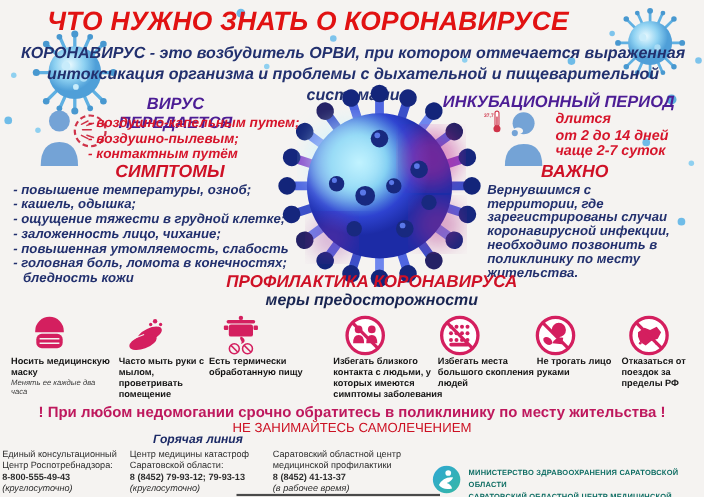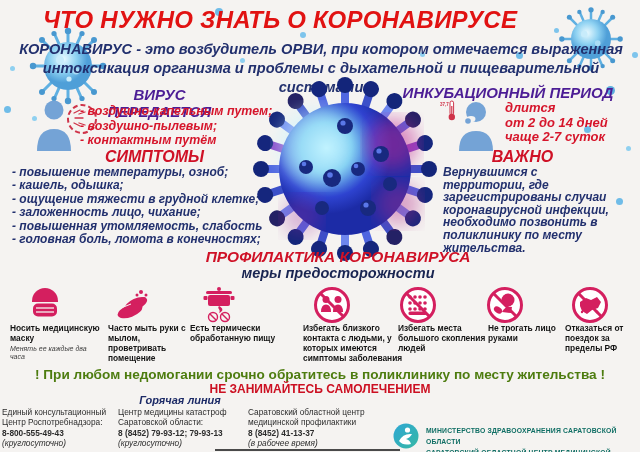--- a/index.html
+++ b/index.html
@@ -13,22 +13,22 @@
   .subtitle{font-size:14.6px;line-height:19px;color:#22306e}
   .sec-head{font-size:15px;font-weight:800;font-style:italic;color:#4c1d95}
   .sec-head-red{font-size:16px;font-weight:800;font-style:italic;color:#cf1126}
   .list12{font-size:12px;line-height:13.4px}
   .redlist{font-size:12.4px;line-height:14.5px;color:#d6152b}
   .imp-text{font-size:12px;line-height:12.6px;color:#22306e}
   .prev-title{font-size:15.5px;font-weight:800;font-style:italic;color:#cf1126}
   .prev-sub{font-size:14.5px;font-weight:800;font-style:italic;color:#182451}
   .measure-label{font-size:8.4px;line-height:10px;font-weight:700;color:#141414}
   .measure-note{font-size:7px;line-height:8.2px;font-style:italic;color:#3d3d3d;margin-top:2px}
-  .warn1{font-size:13.6px;font-weight:800;color:#4d7c0f}
-  .warn2{font-size:12px;font-weight:700;color:#cc1022}
+  .warn1{font-size:13.6px;font-weight:800;color:#be185d}
+  .warn2{font-size:12px;font-weight:400;color:#cc1022}
   .hot-title{font-size:11px;font-weight:800;font-style:italic;color:#1c2a66}
   .contact{font-size:8.3px;line-height:10.4px;color:#2d2d2d;text-align:left}
   .contact .phone{font-weight:bold;white-space:nowrap}
   .contact .note{font-style:italic}
   .ministry{font-size:6.8px;line-height:11px;font-weight:800;color:#0f6e64;letter-spacing:.2px}
   .dot{position:absolute;border-radius:50%}
   .hr-line{position:absolute;height:2px;background:#4a4a4a}
 </style>
 </head>
 <body>
@@ -296,20 +296,21 @@
   </div>
 
   <div class="abs ctr sec-head-red" style="left:92px;width:125px;top:148px">СИМПТОМЫ</div>
   <div class="abs bi navy list12" style="left:12px;top:166px">
     <div>- повышение температуры, озноб;</div>
     <div>- кашель, одышка;</div>
     <div>- ощущение тяжести в грудной клетке;</div>
     <div>- заложенность лицо, чихание;</div>
     <div>- повышенная утомляемость, слабость</div>
     <div>- головная боль, ломота в конечностях;</div>
+    <div style="padding-left:9px">бледность кожи</div>
   </div>
 
   <div class="abs ctr sec-head-red" style="left:460px;width:125px;top:148px">ВАЖНО</div>
   <div class="abs bi imp-text" style="left:443px;width:170px;top:166px">Вернувшимся с территории, где зарегистрированы случаи коронавирусной инфекции, необходимо позвонить в поликлинику по месту жительства.</div>
 
   <div class="abs ctr prev-title" style="left:183px;width:310px;top:248px">ПРОФИЛАКТИКА КОРОНАВИРУСА</div>
   <div class="abs ctr prev-sub" style="left:183px;width:310px;top:265px">меры предосторожности</div>
 
   <svg class="abs" style="left:27px;top:286px" width="36" height="34" viewBox="0 0 36 34">
     <path d="M5 15 a13 13 0 0 1 26 0 l0 1 h-26 z" fill="#d41f5f"></path>

